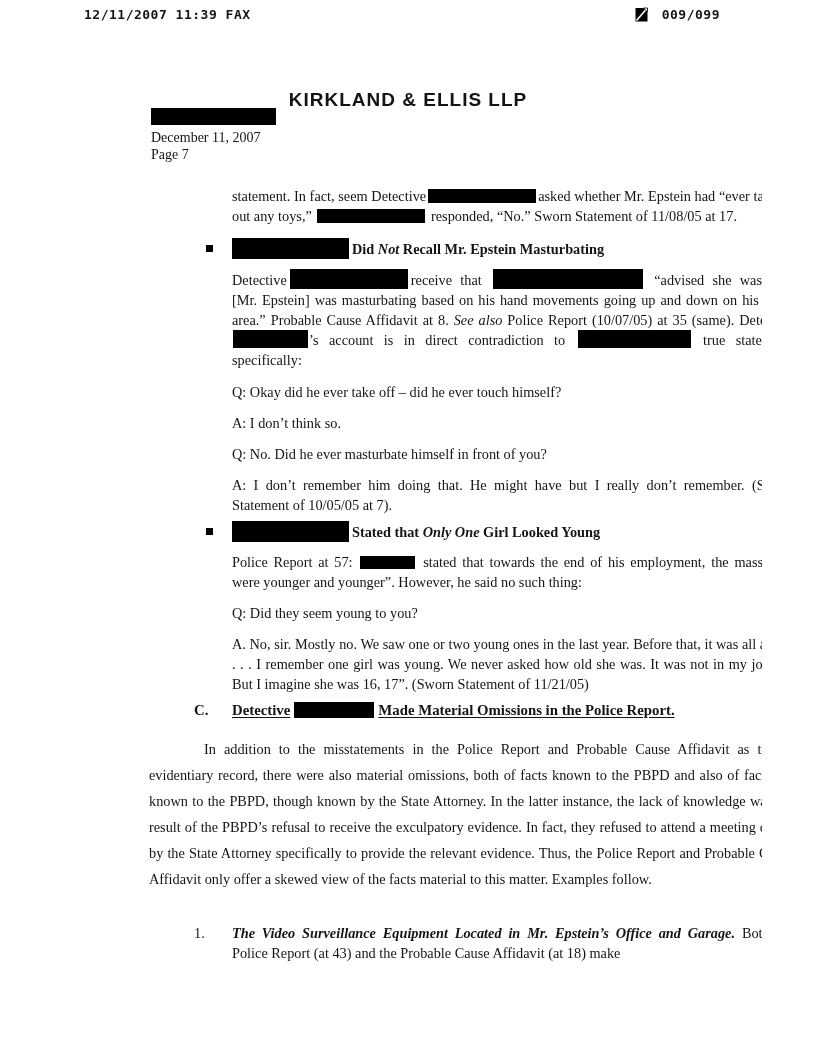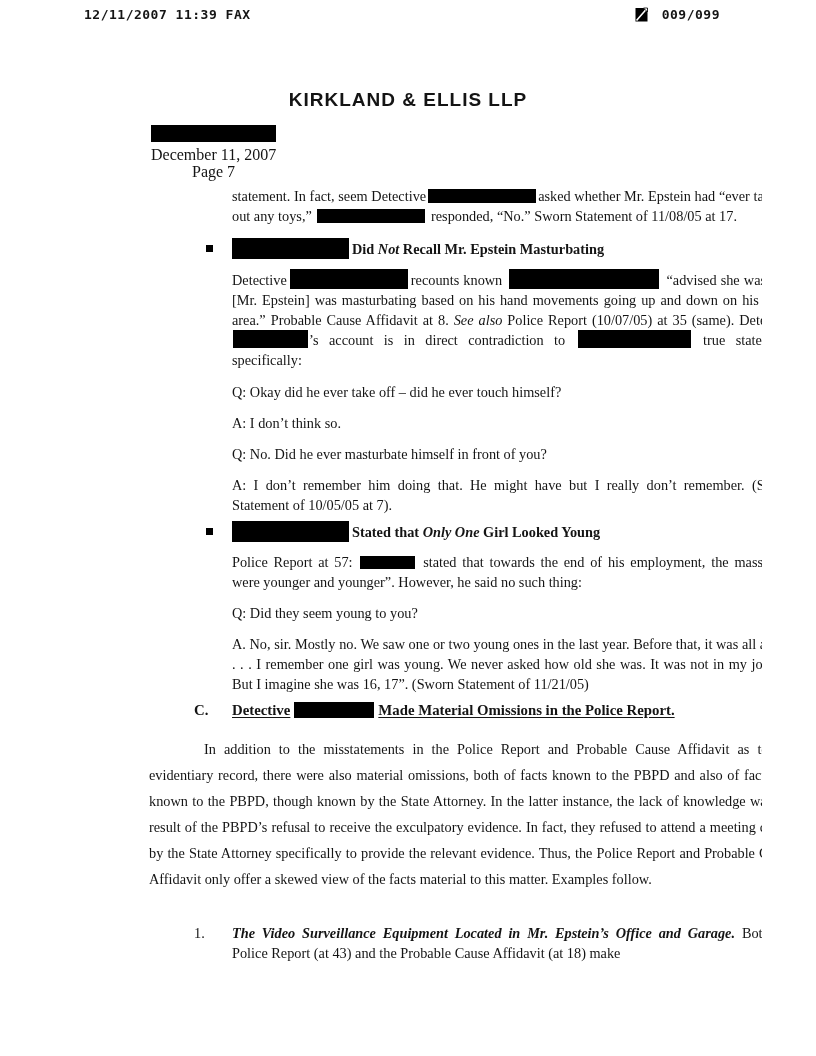--- a/index.html
+++ b/index.html
@@ -18,21 +18,21 @@
   }
   .fax-right { display:flex; align-items:center; gap:14px; }
   .fax-page-icon { display:inline-block; line-height:0; }
   
   .letterhead {
     position:absolute; top:89px; left:0; width:100%; text-align:center;
     font-family:"Liberation Sans", sans-serif; font-size:19px; font-weight:600;
     letter-spacing:1px; color:#141414;
   }
   
-  .address { position:absolute; top:125px; left:97px; font-size:16px; line-height:16.5px;text-align:center; }
+  .address { position:absolute; top:108px; left:97px; font-size:14px; line-height:16.5px; }
   .address-redaction { display:block; width:125px; height:17px; background:#000; margin-bottom:5px; }
   
   .content { position:absolute; top:186px; left:95px; width:645px; font-size:14.3px; line-height:20px; }
   .para { text-align:justify; margin:0 0 12px 0; }
   .indent { margin-left:83px; width:562px; }
   .qa { margin-bottom:11px; }
   .qa-last { margin-bottom:6px; }
   
   .bullet-item { position:relative; padding-left:83px; margin-bottom:10px; font-weight:700; }
   .bullet-marker { position:absolute; left:57px; top:7px; width:7px; height:7px; background:#000; }
@@ -91,21 +91,21 @@
       <span class="redact r-a"></span>
       <span>responded, “No.”  Sworn Statement of 11/08/05 at 17.</span>
     </p>
 
     <div class="bullet-item">
       <span class="bullet-marker"></span>
       <span class="redact r-bullet"></span><span>Did </span><i>Not</i><span> Recall Mr. Epstein Masturbating</span>
     </div>
 
     <p class="para indent">
-      <span>Detective</span><span class="redact r-b"></span><span>recounts known</span>
+      <span>Detective</span><span class="redact r-b"></span><span>receive that</span>
       <span class="redact r-c"></span>
       <span>“advised she was sure [Mr. Epstein] was masturbating based on his hand movements going up and down on his penis area.”  Probable Cause Affidavit at 8.  </span><i>See also</i><span> Police Report (10/07/05) at 35 (same).  Detective</span><span class="redact r-d"></span><span>’s account is in direct contradiction to</span>
       <span class="redact r-e"></span>
       <span>true statement, specifically:</span>
     </p>
 
     <p class="para indent qa">Q: Okay did he ever take off – did he ever touch himself?</p>
     <p class="para indent qa">A: I don’t think so.</p>
     <p class="para indent qa">Q: No. Did he ever masturbate himself in front of you?</p>
     <p class="para indent qa qa-last">A: I don’t remember him doing that.  He might have but I really don’t remember. (Sworn Statement of 10/05/05 at 7).</p>

